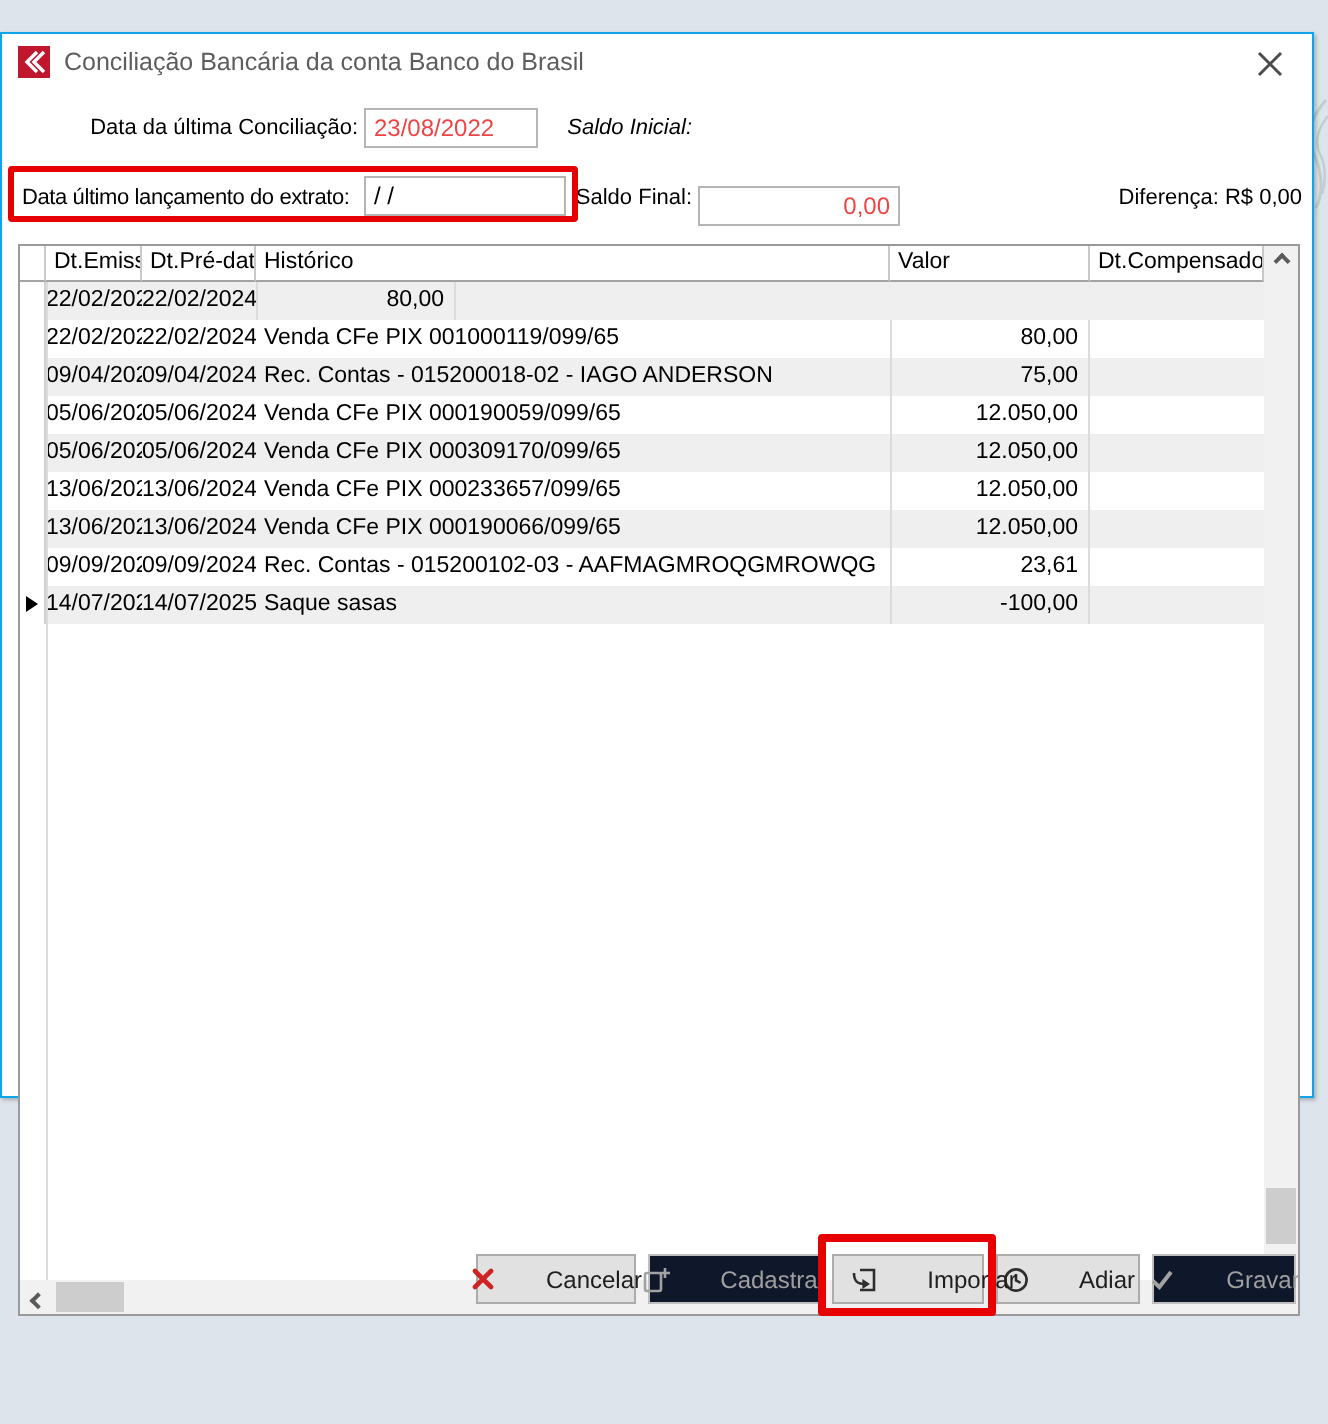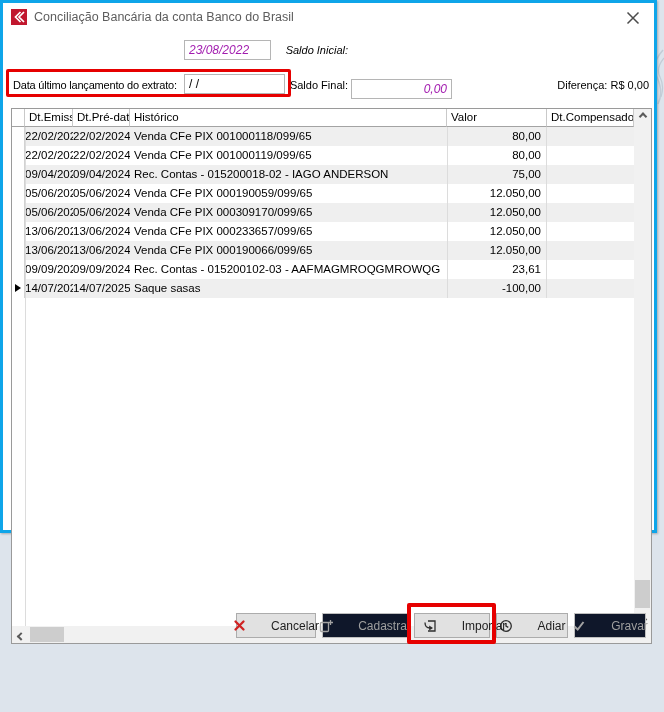--- a/index.html
+++ b/index.html
@@ -2,35 +2,35 @@
 <html><head>
 <meta charset="utf-8">
 <style>
   * { margin:0; padding:0; box-sizing:border-box; }
   html,body { width:664px; height:712px; }
   body { font-family:"Liberation Sans", sans-serif; }
 
   .desktop { position:relative; width:664px; height:712px; background:#dde4ec; overflow:hidden; }
   .arcs { position:absolute; left:654px; top:48px; }
 
-  .window { position:absolute; left:0; top:0; width:657px; height:533px;
-            background:#fff; border:3px solid #0ea5e9; box-shadow:1px 1px 2px rgba(0,0,0,.25); }
+  .window { position:absolute; left:0; top:16px; width:657px; height:533px;
+            background:#fff; border:1px solid #0ea5e9; box-shadow:1px 1px 2px rgba(0,0,0,.25); }
 
   
   .titlebar { position:absolute; left:0; top:0; right:0; height:28px; background:#fff; }
   .app-icon { position:absolute; left:8px; top:6px; width:16px; height:16px; }
   .title { position:absolute; left:31px; top:7px; font-size:12.5px; color:#5d5d5d; white-space:nowrap; }
   .close-btn { position:absolute; right:13px; top:7px; width:16px; height:16px; cursor:pointer; }
 
   
   .lbl { position:absolute; font-size:11px; color:#000; white-space:nowrap; }
   .lbl.r { text-align:right; }
   .field { position:absolute; height:20px; border:1px solid #b5b5b5; background:#fff;
            font-family:"Liberation Sans",sans-serif; font-size:12px; padding:0 4px; color:#000; }
-  .field.gray { color:#a21caf;font-style:italic; }
+  .field.gray { color:#ef4444; }
   .field.r { text-align:right;margin-top:39px; }
 
   .l-ultima   { left:0;   top:41px; width:178px; }
   .f-ultima   { left:181px; top:37px; width:87px; }
   .l-sinicial { left:245px; top:41px; width:100px;font-style:italic; }
   .f-sinicial { left:348px; top:37px; width:101px; }
   .l-extrato  { left:10px; top:76px; letter-spacing:-0.2px; }
   .f-extrato  { left:181px; top:71px; width:101px; }
   .l-sfinal   { left:245px; top:76px; width:100px; }
   .f-sfinal   { left:348px; top:71px; width:101px; }
@@ -113,20 +113,21 @@
         </svg>
       </span>
       <span class="title">Conciliação Bancária da conta Banco do Brasil</span>
       <span class="close-btn">
         <svg width="16" height="16" viewBox="0 0 16 16">
           <path d="M2.5 2.5 L13.5 13.5 M13.5 2.5 L2.5 13.5" stroke="#4c4c4c" stroke-width="1.5"></path>
         </svg>
       </span>
     </div>
 
+    <div class="lbl r l-ultima">Data da última Conciliação:</div>
     <input class="field gray f-ultima" readonly="" value="23/08/2022" style="">
 
     <div class="lbl r l-sinicial">Saldo Inicial:</div>
     <input class="field gray r f-sinicial" readonly="" value="0,00" style="">
 
     <div class="lbl l-extrato">Data último lançamento do extrato:</div>
     <input class="field f-extrato" value="/ /" style="">
 
     <div class="lbl r l-sfinal">Saldo Final:</div>
     <input class="field r f-sfinal" value="0,00" style="">
@@ -144,21 +145,20 @@
         <div class="gc c-val">Valor</div>
         <div class="gc c-comp">Dt.Compensado</div>
       </div>
 
       <div class="gbody">
 
           <div class="grow stripe">
             <div class="gc c-gutter"></div>
             <div class="gc c-em">22/02/2024</div>
             <div class="gc c-pre">22/02/2024</div>
-            <div class="gc c-hist">Venda CFe PIX 001000118/099/65</div>
             <div class="gc c-val">80,00</div>
             <div class="gc c-comp"></div>
           </div>
 
           <div class="grow">
             <div class="gc c-gutter"></div>
             <div class="gc c-em">22/02/2024</div>
             <div class="gc c-pre">22/02/2024</div>
             <div class="gc c-hist">Venda CFe PIX 001000119/099/65</div>
             <div class="gc c-val">80,00</div>

